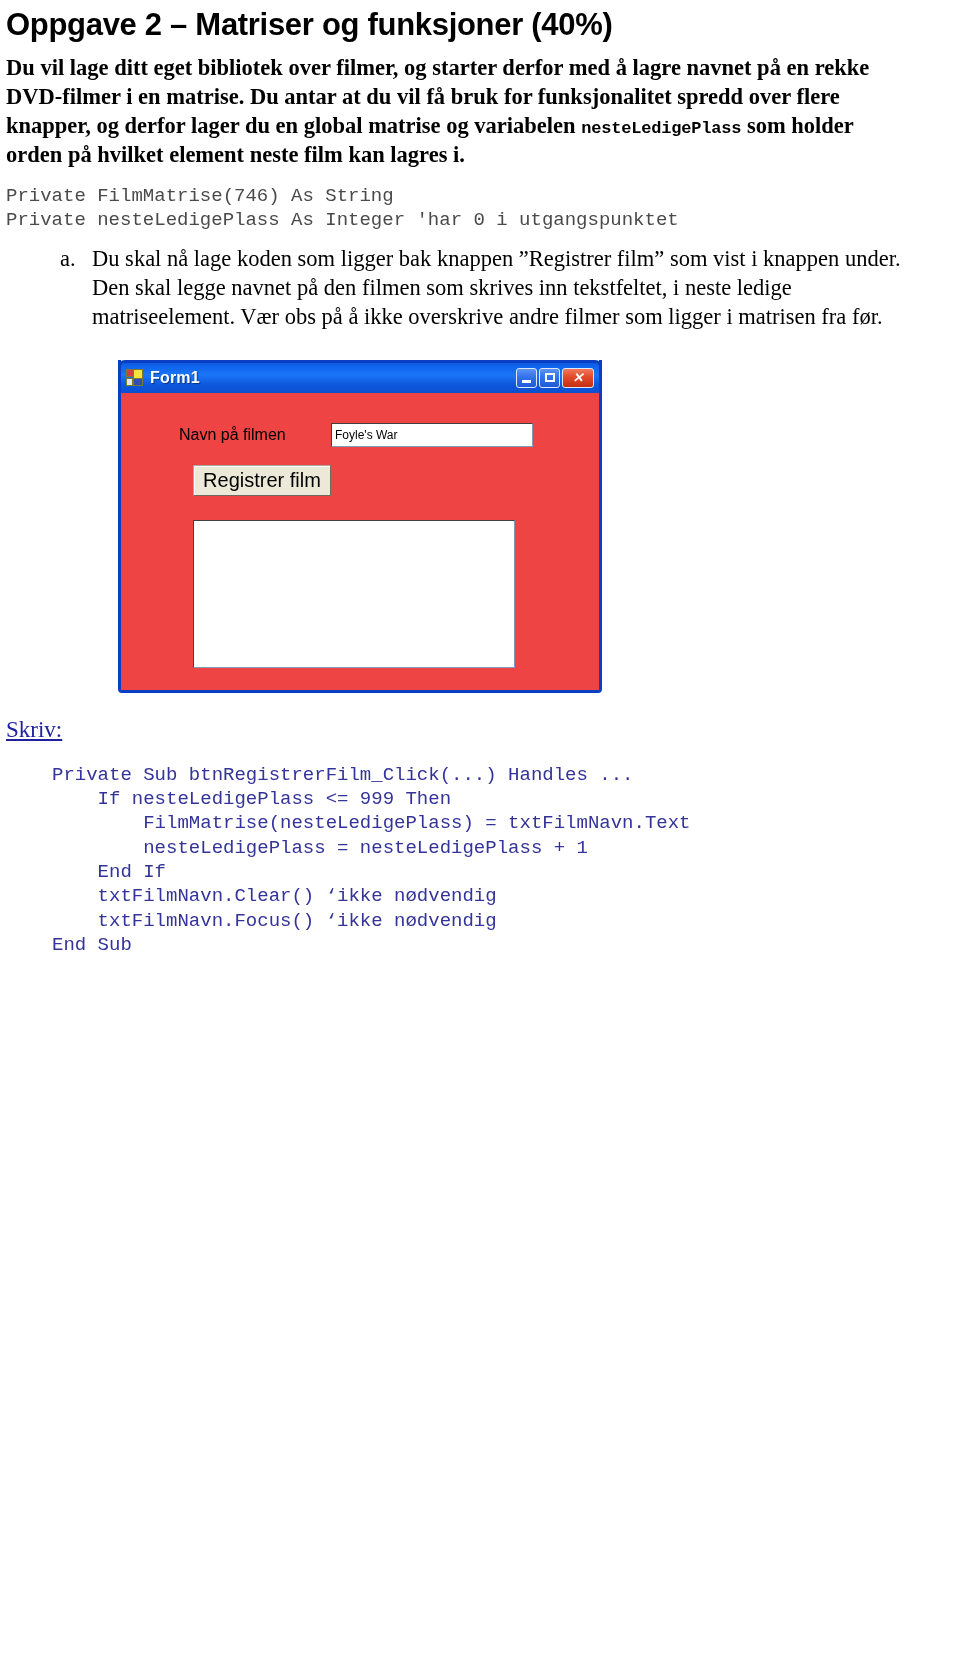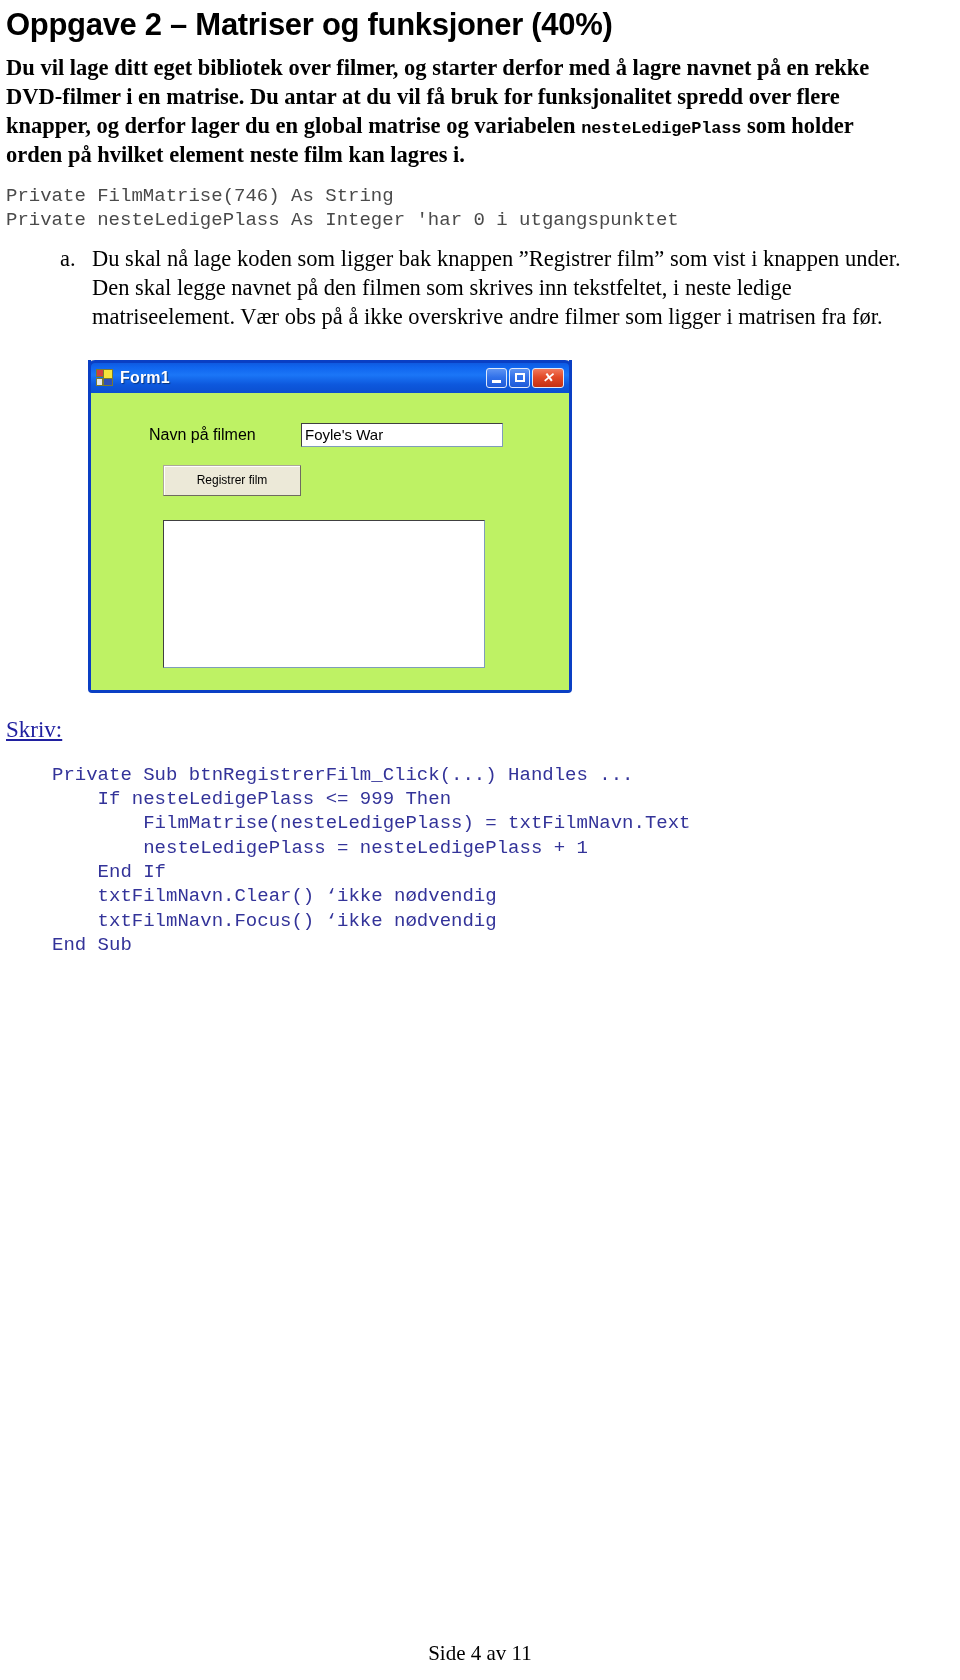--- a/index.html
+++ b/index.html
@@ -77,21 +77,21 @@
     font-family: "Liberation Serif", serif;
     font-size: 22.5px;
     line-height: 1.30;
     flex: 1 1 auto;
   }
 
   
   .figure-wrap {
     display: flex;
     justify-content: flex-start;
-    padding: 28px 0 0 88px;
+    padding: 28px 0 0 118px;
   }
   .winform {
     width: 484px;
     border: 3px solid #0a3fc4;
     border-top: none;
     border-radius: 0 0 4px 4px;
     background: #ece9d8;
     box-sizing: border-box;
     box-shadow: 0 0 0 0 rgba(0,0,0,0);
   }
@@ -174,21 +174,21 @@
     color: #ffffff;
     font-family: "Liberation Sans", sans-serif;
     font-size: 13px;
     font-weight: bold;
     line-height: 18px;
     text-align: center;
   }
 
   .form-body {
     padding: 18px 0 22px 0;
-    background: #bef264;
+    background: #ef4444;
   }
   .row-name {
     display: flex;
     align-items: center;
     padding: 12px 0 0 58px;
   }
   .lbl {
     font-family: "Liberation Sans", sans-serif;
     font-size: 16px;
     color: #000000;
@@ -200,35 +200,35 @@
     height: 24px;
     background: #ffffff;
     border: 1px solid #7f9db9;
     border-top-color: #404040;
     border-left-color: #404040;
     box-sizing: border-box;
     display: flex;
     align-items: center;
     padding: 0 3px;
     font-family: "Liberation Sans", sans-serif;
-    font-size: 15px;
+    font-size: 12px;
     color: #000000;
   }
   .btn-row { padding: 18px 0 0 72px; }
   .winbtn {
     width: 138px;
     height: 31px;
     background: #ece9d8;
     border: 1px solid #aca899;
     border-right-color: #6f6b60;
     border-bottom-color: #6f6b60;
     box-shadow: inset 1px 1px 0 #ffffff;
     box-sizing: border-box;
     font-family: "Liberation Sans", sans-serif;
-    font-size: 12px;
+    font-size: 20px;
     color: #000000;
     display: flex;
     align-items: center;
     justify-content: center;
   }
   .listbox-wrap { padding: 24px 0 0 72px; }
   .listbox {
     width: 322px;
     height: 148px;
     background: #ffffff;
@@ -338,15 +338,14 @@
     <pre class="answer-code">Private Sub btnRegistrerFilm_Click(...) Handles ...
     If nesteLedigePlass &lt;= 999 Then
         FilmMatrise(nesteLedigePlass) = txtFilmNavn.Text
         nesteLedigePlass = nesteLedigePlass + 1
     End If
     txtFilmNavn.Clear() ‘ikke nødvendig
     txtFilmNavn.Focus() ‘ikke nødvendig
 End Sub</pre>
   </div>
 
-  <div class="footer">Side 4 av 11</div>
 
 </div>
 
 </body></html>

